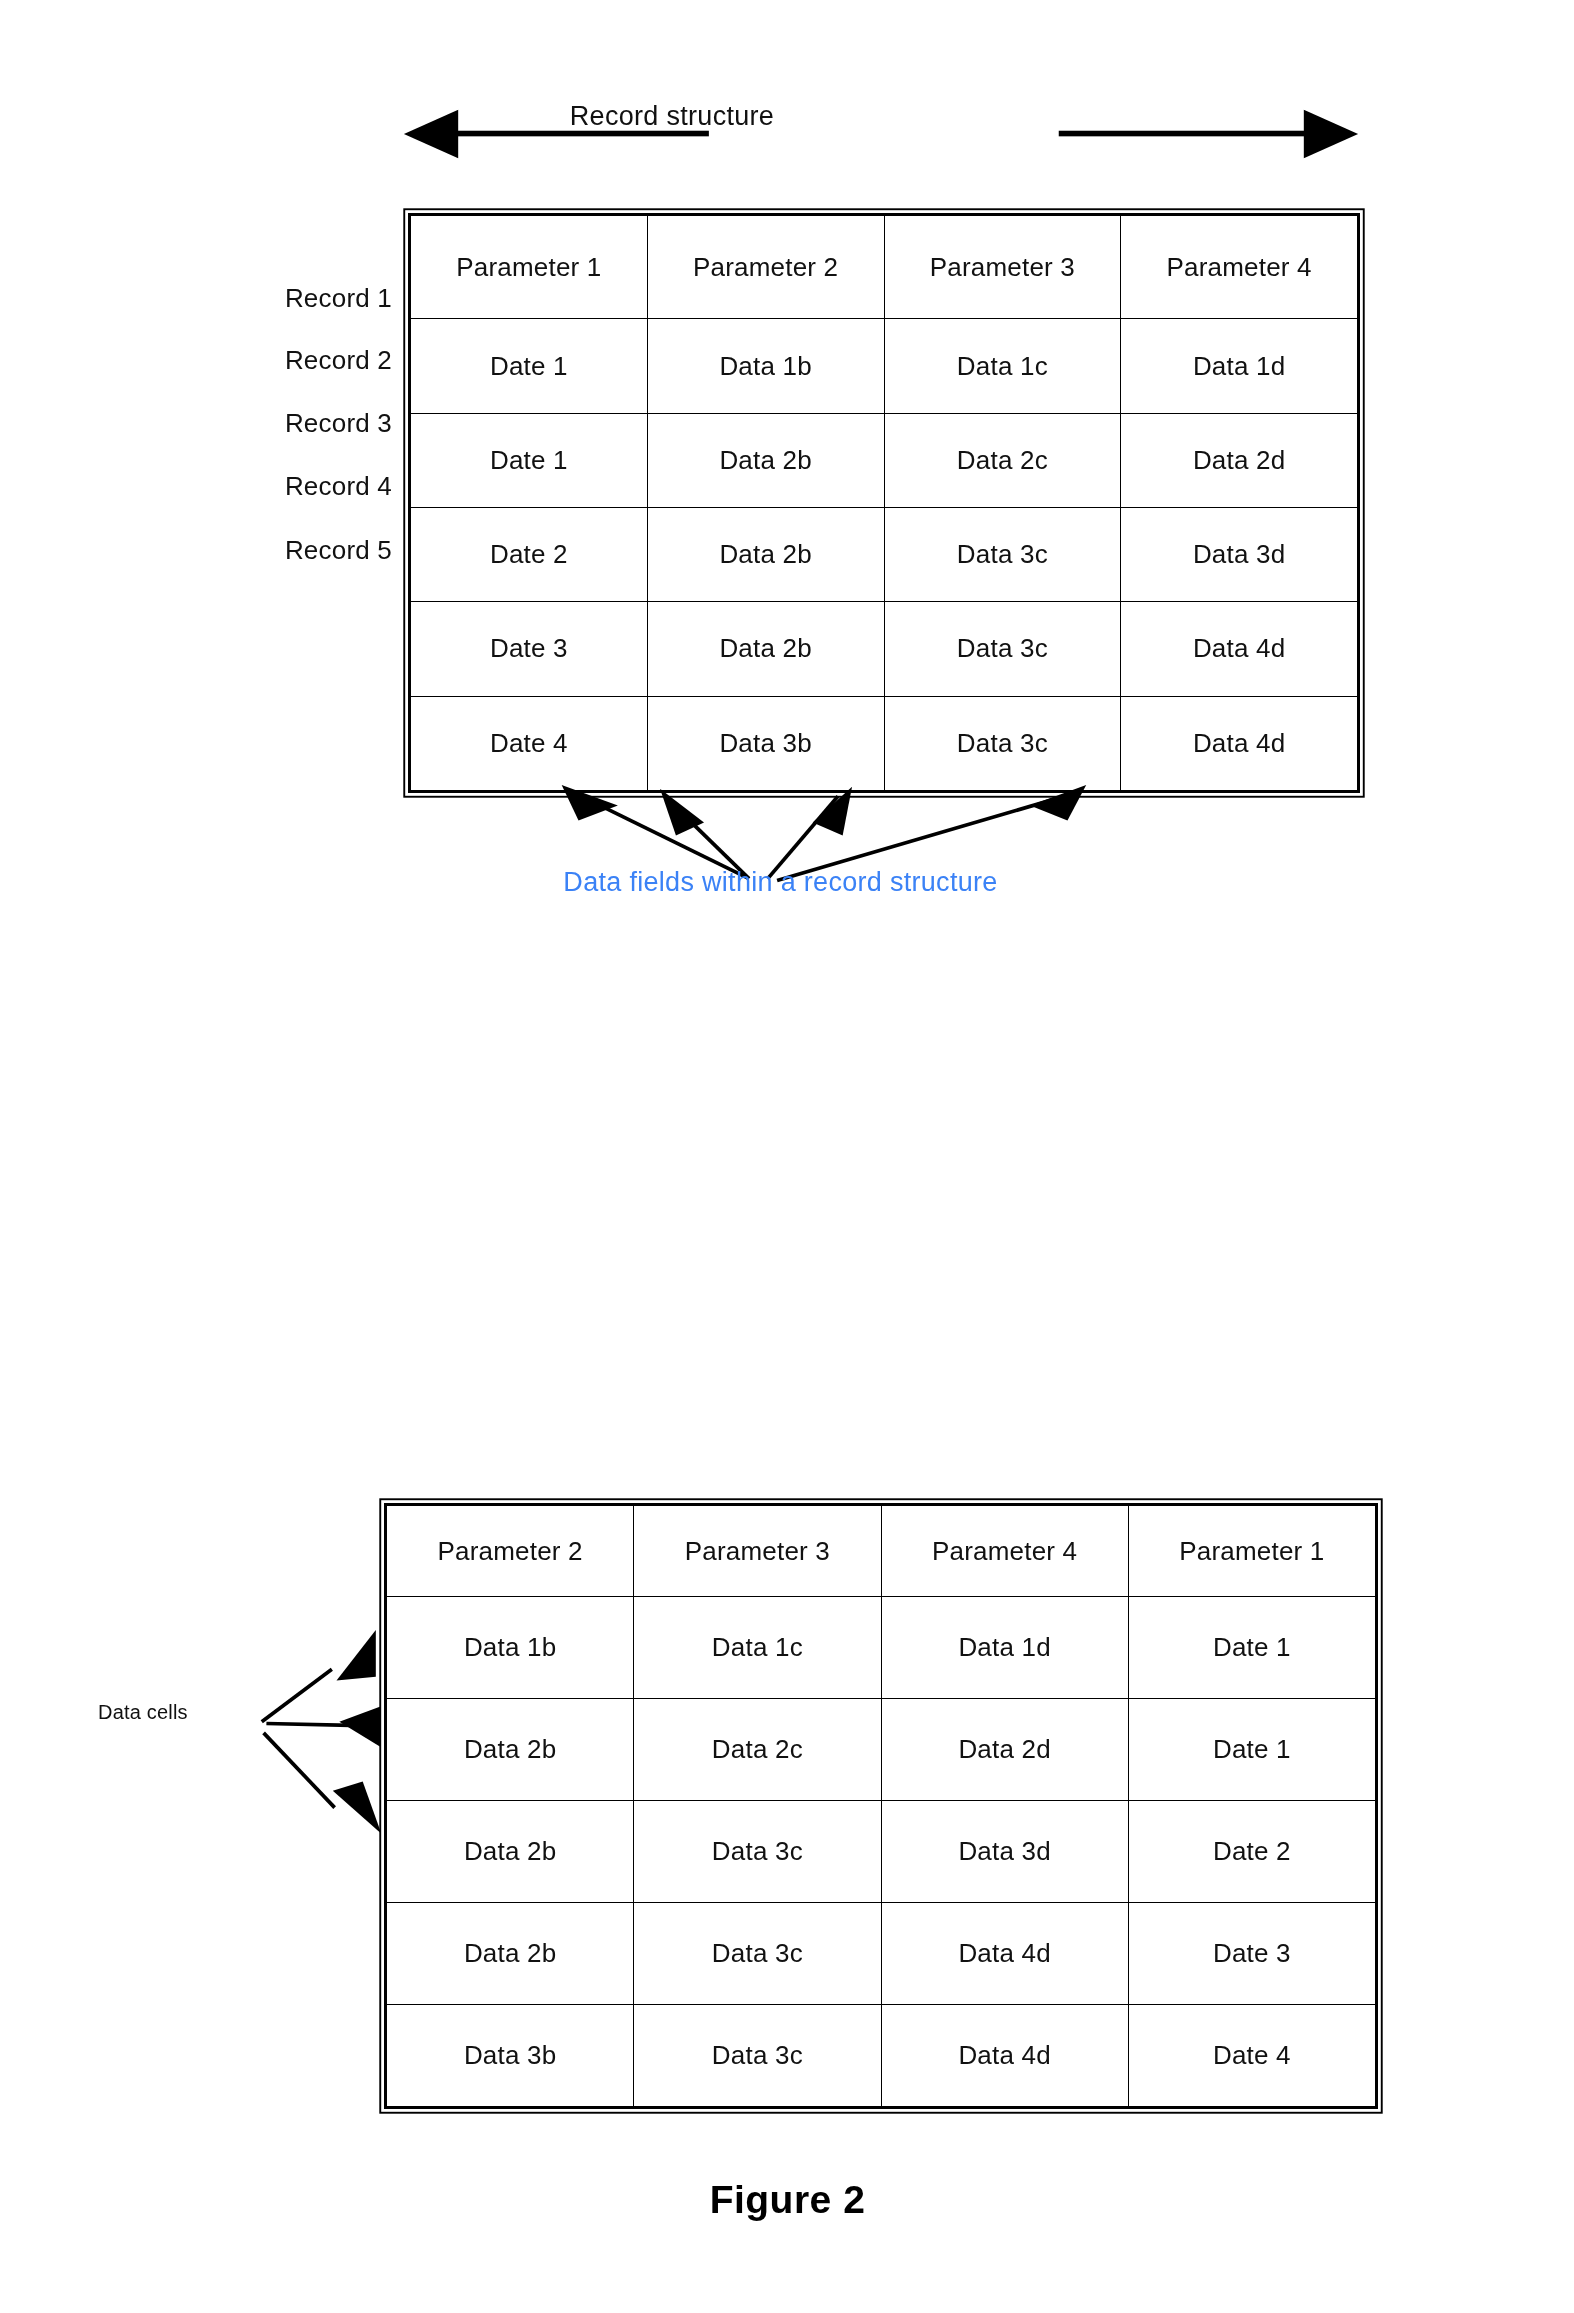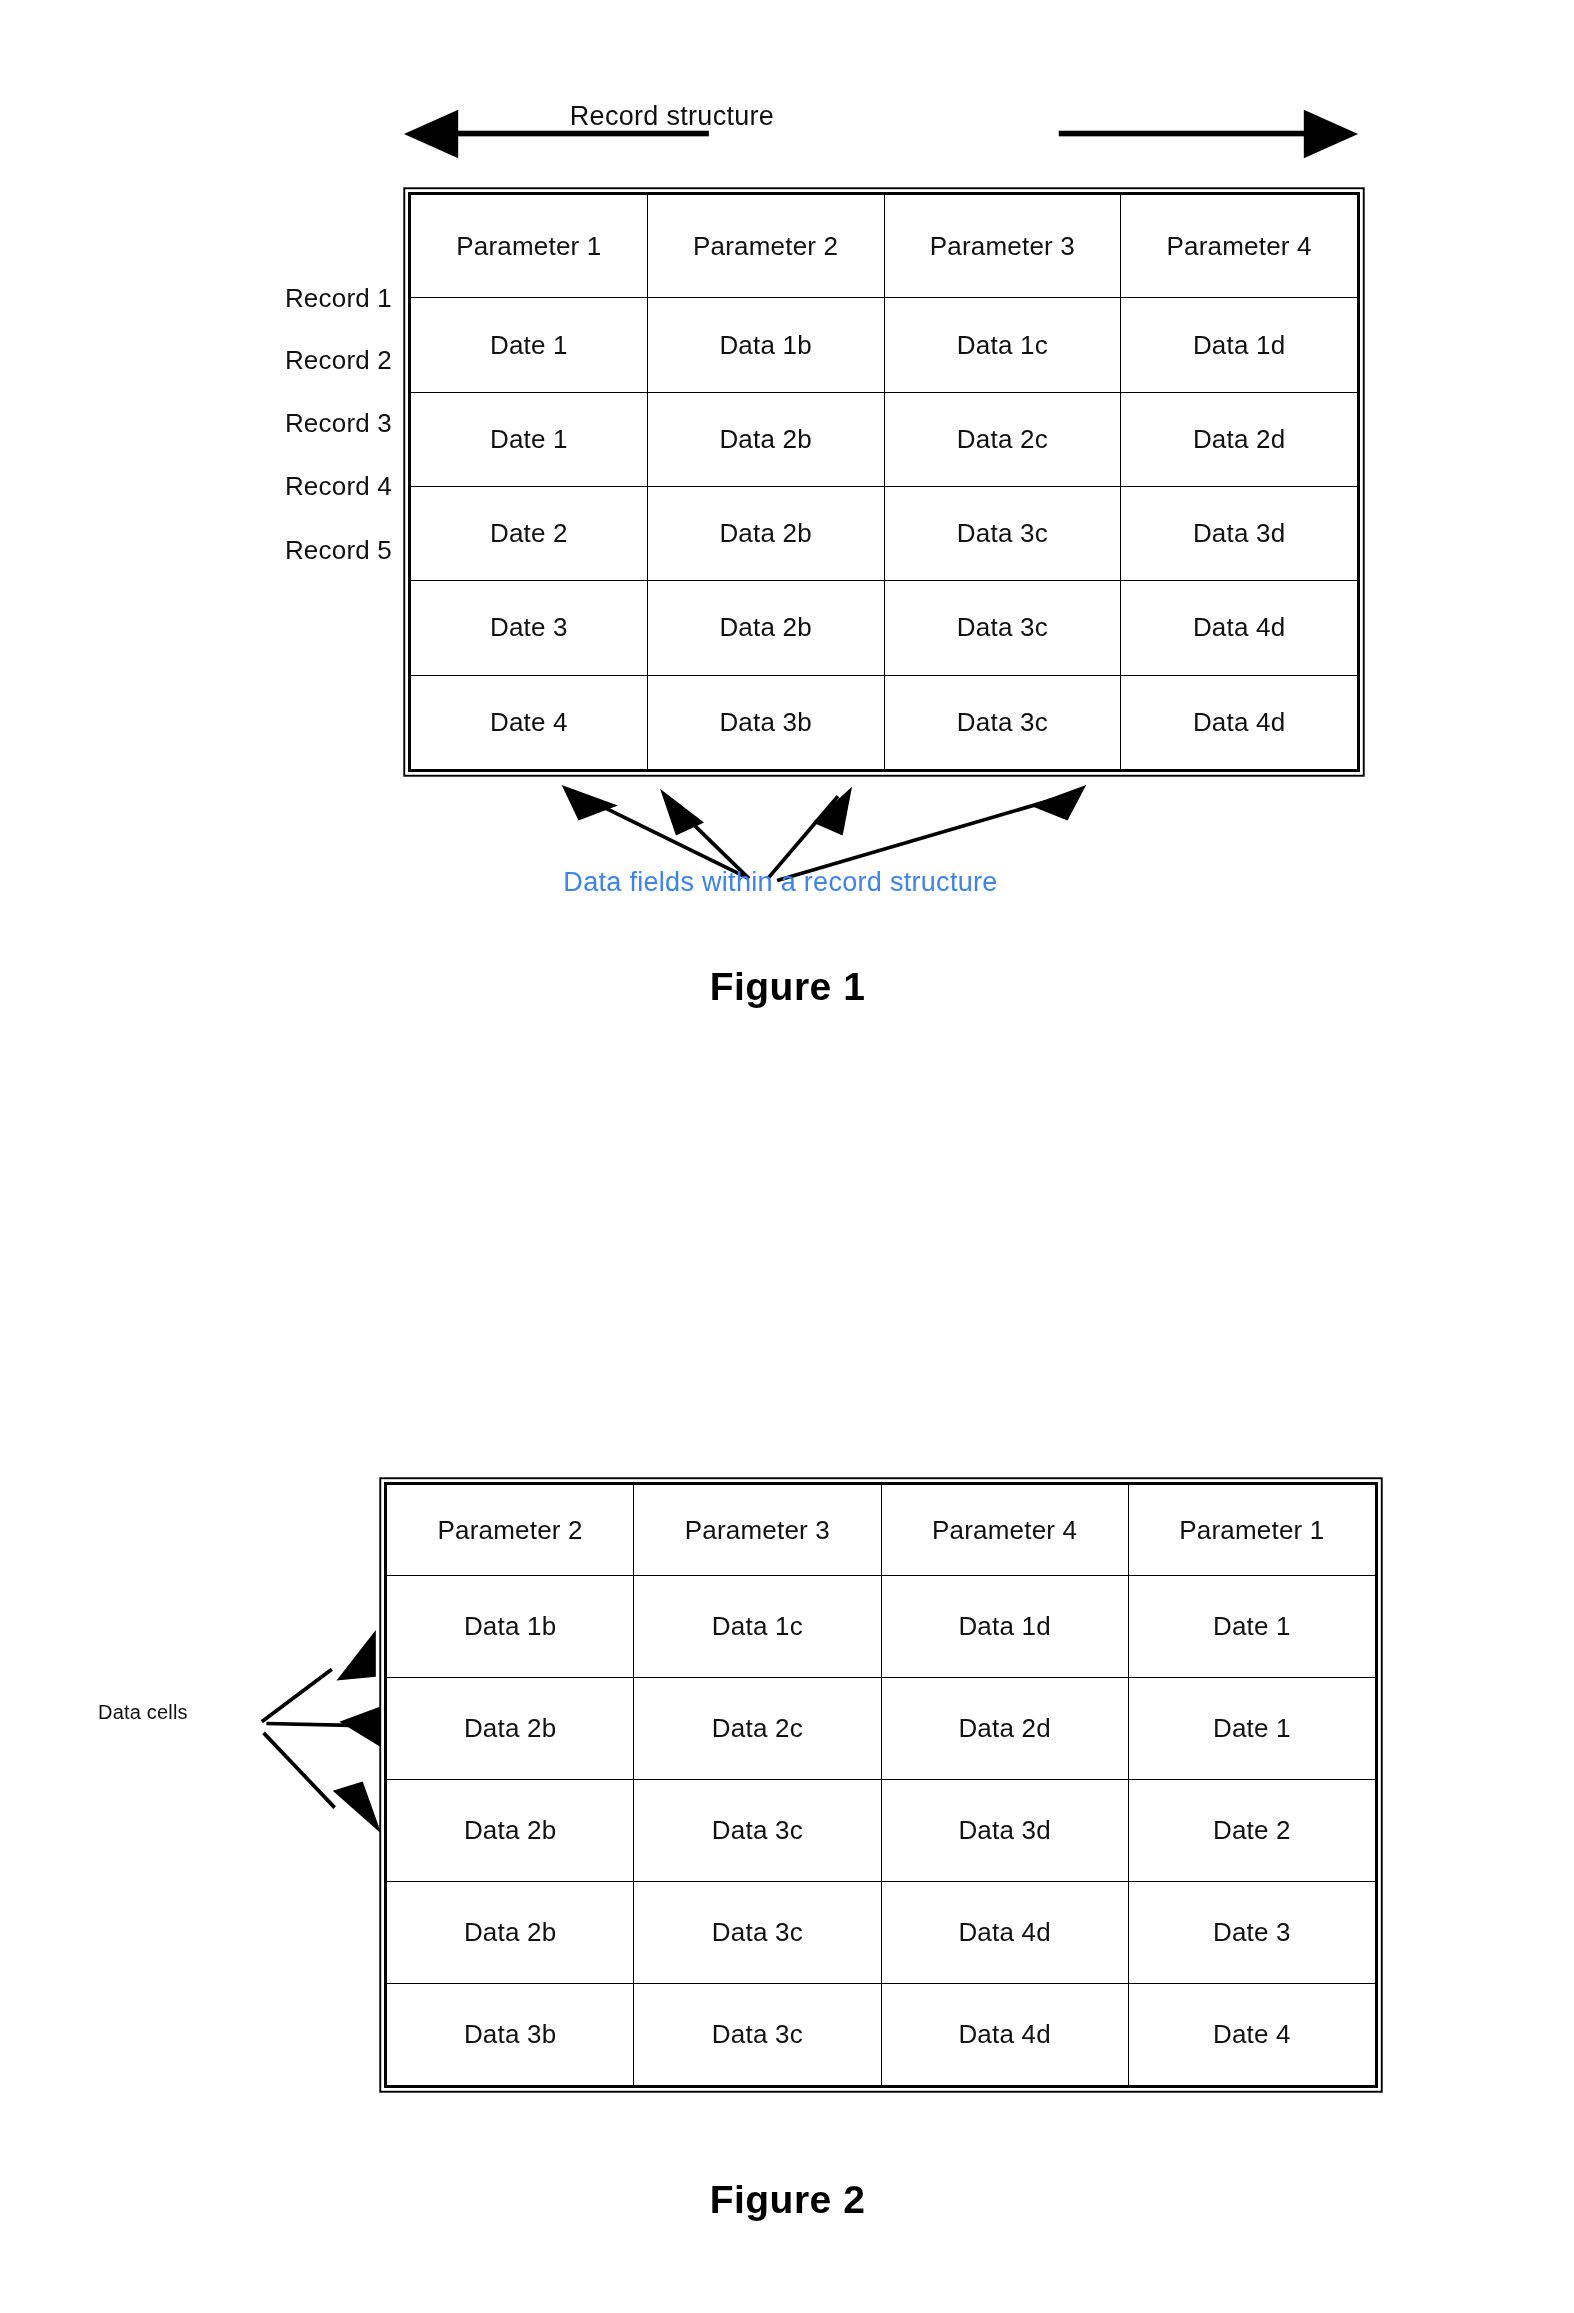--- a/index.html
+++ b/index.html
@@ -71,20 +71,21 @@
   }
   table.fig-table .body-cell {
     height: 61px;
   }
   
   .table-frame {
     position: absolute;
     border: 2.8px solid #000;
     box-shadow: 0 0 0 2.8px #fff, 0 0 0 4.7px #000;
     background: #fff;
+    margin-top: 21px;
   }
 
   #fig1-table-wrap {
     left: 408px;
     top: 192px;
     width: 948px;
     height: 576px;
   }
   #fig1-table-wrap table { width: 100%; height: 100%; }
 
@@ -241,21 +242,20 @@
         </g>
         <polygon points="100,18 160,40 118,56" fill="#000"></polygon>
         <polygon points="205,22 252,58 222,72" fill="#000"></polygon>
         <polygon points="410,20 368,58 400,72" fill="#000"></polygon>
         <polygon points="660,18 600,40 640,56" fill="#000"></polygon>
       </svg>
     </div>
 
     <div id="fig1-fields-caption">Data fields within a record structure</div>
 
-    <div id="fig1-caption" class="figure-caption">Figure 1</div>
   </div>
 
   <div id="figure2-block">
 
     <div id="data-cells-label">Data cells</div>
 
     <div id="fig2-cell-arrows">
       <svg width="215" height="281" viewBox="0 0 230 300" aria-hidden="true">
         <g stroke="#000" stroke-width="4" fill="none">
           <line x1="50" y1="148" x2="125" y2="92"></line>

